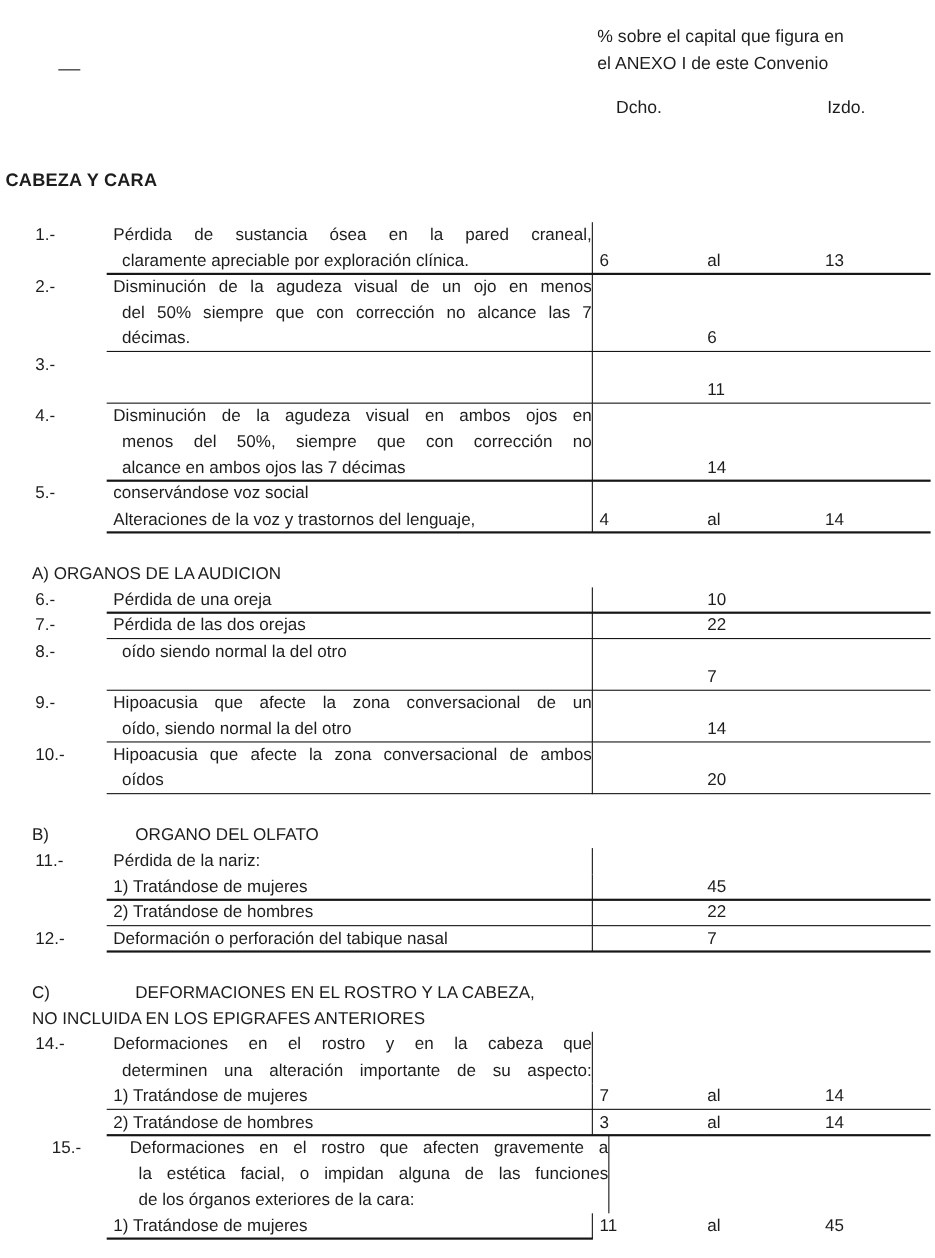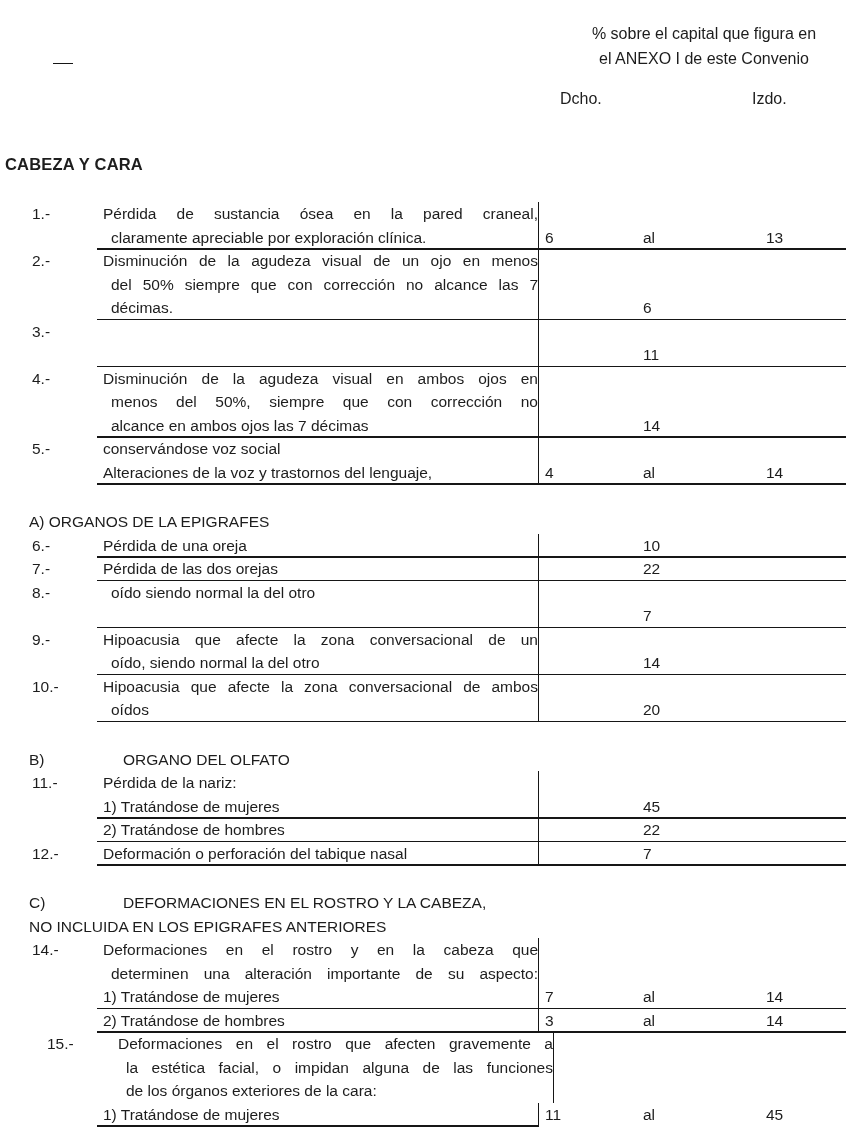--- a/index.html
+++ b/index.html
@@ -2,38 +2,38 @@
 <html><head>
 <meta charset="utf-8">
 <style>
   * { margin:0; padding:0; box-sizing:border-box; }
   html,body { background:#ffffff; }
   .page {
     position:relative; width:850px; height:1144px; background:#ffffff;
     font-family:"Liberation Sans","DejaVu Sans",sans-serif;
     color:#1d1d1d; font-size:15.5px; overflow:hidden;
   }
-  .top-note { position:absolute; top:22px; left:563px; width:282px; text-align:center;
+  .top-note { position:absolute; top:22px; left:543px; width:282px; 
               font-size:16px; line-height:24.5px; }
   .dash { position:absolute; top:63px; left:53px; width:20px; height:0; border-top:1.6px solid #161616; }
   .colheads { position:absolute; top:90px; left:0; width:850px; height:24px; font-size:16px; }
   .col-dcho { position:absolute; left:560px; }
   .col-izdo { position:absolute; left:752px; }
   .cabeza { position:absolute; top:155px; left:5px; font-weight:bold; font-size:16.5px; letter-spacing:.2px; }
   #tbl { position:absolute; top:202px; left:0; width:850px; }
 
   .trow { position:relative; width:850px; }
   .num  { position:absolute; left:32px; top:0; height:23.5px; line-height:23.5px; white-space:nowrap; }
   .desc { position:absolute; left:97px; top:0; width:441px; }
   .dline { height:23.5px; line-height:23.5px; padding-left:6px; overflow:hidden; }
   .dline.jl { text-align:justify; text-align-last:justify; }
   .dline.cont { padding-left:14px; }
   .vals { position:absolute; left:538px; top:0; bottom:0; width:312px; }
   .v { position:absolute; bottom:0; height:23.5px; line-height:23.5px; white-space:nowrap; }
-  .v1 { left:7px; } .vmid { left:105px; } .v3 { left:228px;text-align:right; }
+  .v1 { left:7px; } .vmid { left:105px; } .v3 { left:212px;text-align:right; }
   .vline { position:absolute; left:537.5px; top:0; bottom:0; width:1.6px; background:#161616; }
   .hrule { position:absolute; left:97px; bottom:-0.8px; height:1.6px; background:#161616; z-index:2; }
   .hrule.full  { width:749px; }
   .hrule.short { width:442px; }
   .gap { height:26px; }
   .hrow { position:relative; height:23.5px; line-height:23.5px; }
   .hlabel { position:absolute; left:29px; white-space:nowrap; }
   .htitle { position:absolute; left:123px; white-space:nowrap; }
 </style>
 </head>
@@ -113,21 +113,21 @@
         <div class="vals">
           <span class="v v1">4</span>
           <span class="v vmid">al</span>
           <span class="v v3">14</span>
         </div>
         <div class="vline" style="background: rgb(22, 22, 22);"></div>
         <div class="hrule full" style="background: rgb(22, 22, 22);"></div>
       </div>
       <div class="gap"></div>
       <div class="hrow">
-        <span class="hlabel">A) ORGANOS DE LA EPIGRAFES</span>
+        <span class="hlabel">A) ORGANOS DE LA AUDICION</span>
       </div>
       <div class="trow" style="height: 23.5px;">
         <span class="num">6.-</span>
         <div class="desc">
           <div class="dline">Pérdida de una oreja</div>
         </div>
         <div class="vals">
           <span class="v vmid">10</span>
         </div>
         <div class="vline" style="background: rgb(22, 22, 22);"></div>

